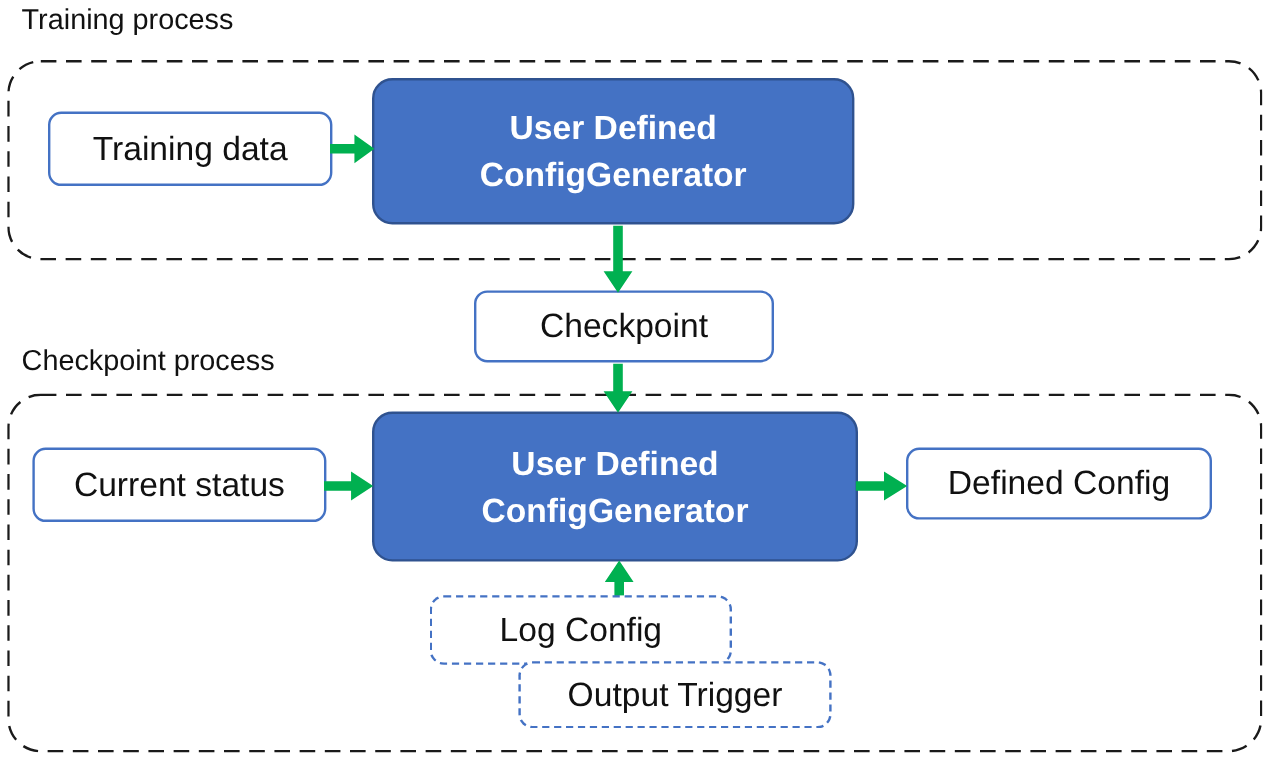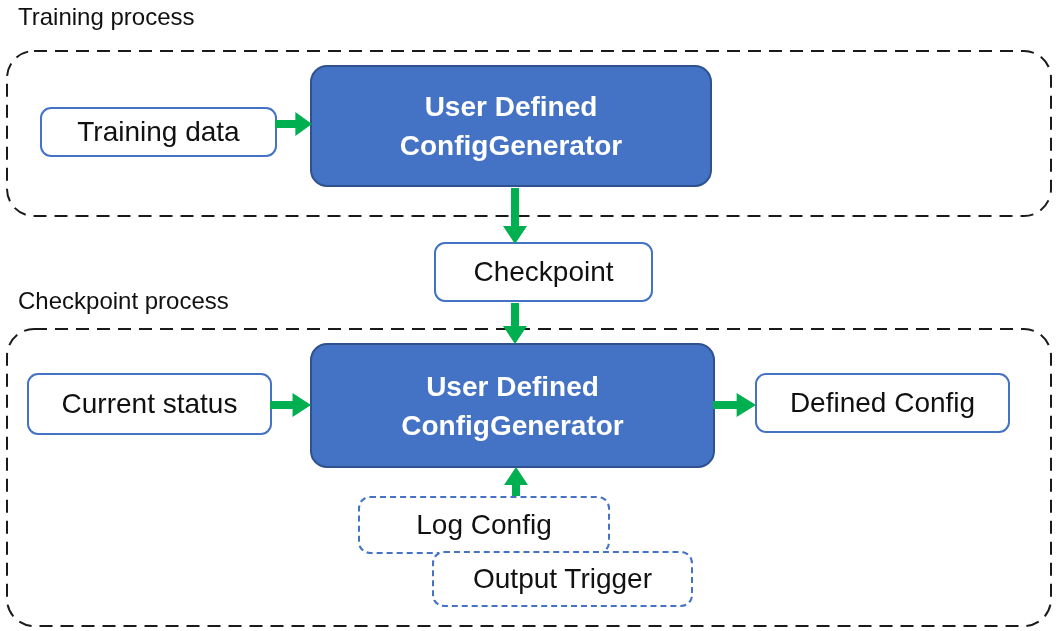--- a/index.html
+++ b/index.html
@@ -73,36 +73,36 @@
 <body>
 
 <div class="canvas">
 
   <div class="section-label" style="left:18px;top:3px;">Training process</div>
 
   <svg class="container-svg" style="left:6px;top:50px;" width="1046" height="167">
     <rect x="1" y="1" width="1044" height="165" rx="27" ry="27"></rect>
   </svg>
 
-  <div class="lightbox" style="left:40px;top:107px;width:237px;height:50px;">Training data</div>
+  <div class="lightbox" style="left:40px;top:93px;width:237px;height:62px;">Training data</div>
 
   <svg class="arrow" style="left:275px;top:111px;" width="37" height="26" viewBox="0 0 40 26" preserveAspectRatio="none">
     <polygon points="0,9 22,9 22,1 40,13 22,25 22,17 0,17"></polygon>
   </svg>
 
   <div class="bluebox" style="left:310px;top:65px;width:402px;height:122px;">
     <div>User Defined</div>
     <div>ConfigGenerator</div>
   </div>
 
   <svg class="arrow" style="left:502px;top:188px;" width="26" height="56" viewBox="0 0 26 56" preserveAspectRatio="none">
     <polygon points="9,0 17,0 17,38 25,38 13,56 1,38 9,38"></polygon>
   </svg>
 
-  <div class="lightbox" style="left:395px;top:242px;width:219px;height:60px;margin-left:39px;">Checkpoint</div>
+  <div class="lightbox" style="left:395px;top:242px;width:250px;height:60px;">Checkpoint</div>
 
   <svg class="arrow" style="left:502px;top:303px;" width="26" height="41" viewBox="0 0 26 41" preserveAspectRatio="none">
     <polygon points="9,0 17,0 17,23 25,23 13,41 1,23 9,23"></polygon>
   </svg>
 
   <div class="section-label" style="left:18px;top:287px;">Checkpoint process</div>
 
   <svg class="container-svg" style="left:6px;top:328px;" width="1046" height="299">
     <rect x="1" y="1" width="1044" height="297" rx="27" ry="27"></rect>
   </svg>

